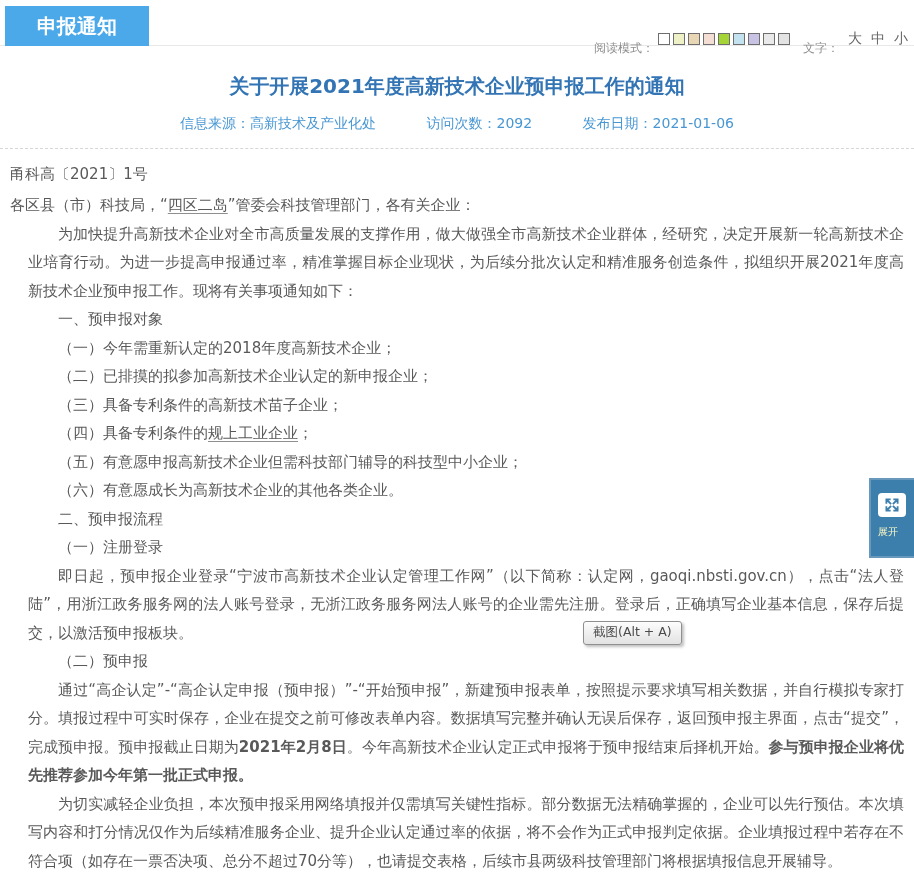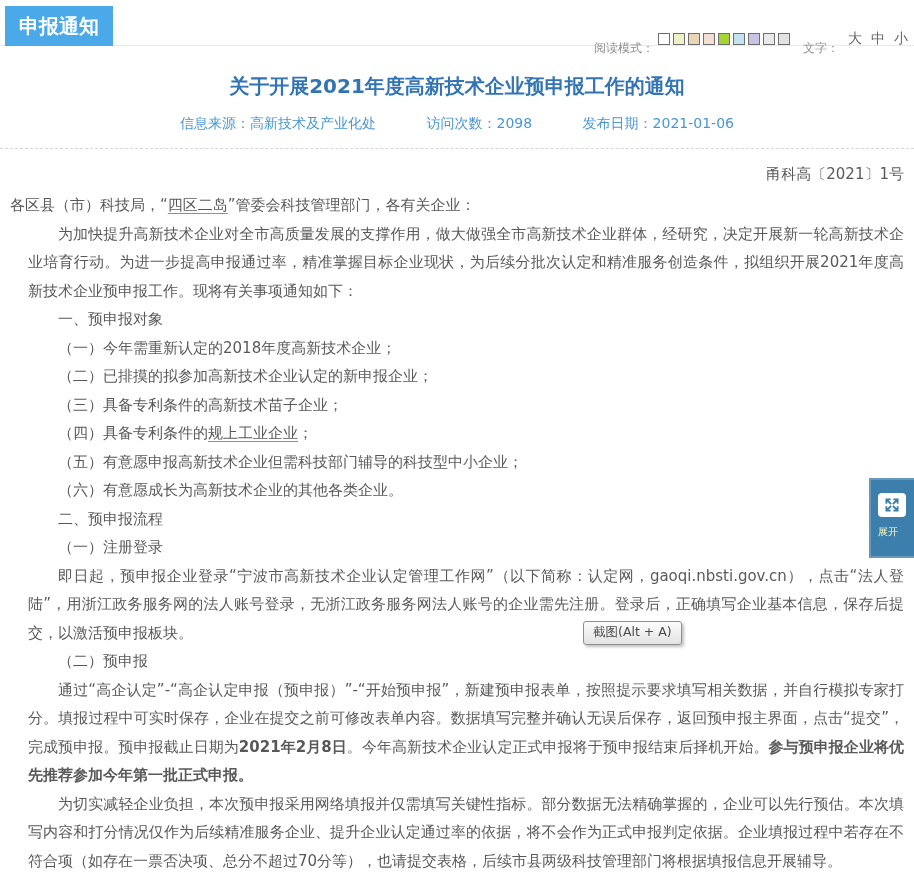--- a/index.html
+++ b/index.html
@@ -8,36 +8,36 @@
   }
   *{box-sizing:border-box;}
   html,body{margin:0;padding:0;}
   body{
     width:914px;height:875px;overflow:hidden;position:relative;background:#fff;
     font-family:"DejaVu Sans","Liberation Sans",sans-serif;
   }
   
   .topbar{position:relative;height:46px;border-bottom:1px solid #e8e8e8;background:#fff;}
   .tab{
-    position:absolute;left:5px;top:6px;width:108px;height:40px;background:var(--tab-bg);
+    position:absolute;left:5px;top:6px;width:144px;height:40px;background:var(--tab-bg);
     color:#fff;font-size:20px;font-weight:bold;line-height:40px;text-align:center;cursor:pointer;
   }
   .controls{position:absolute;right:6px;top:20px;display:flex;align-items:center;}
   .ctl-label{font-size:12px;color:#8e8e8e;white-space:nowrap;margin-top:20px;}
   .swatches{display:flex;align-items:center;margin:0 10px 0 4px;}
   .swatch{display:inline-block;width:12px;height:12px;border:1px solid var(--swatch-border);margin-right:3px;cursor:pointer;}
   .fs-opts{display:flex;align-items:center;}
   .fs-opt{font-size:14px;color:#666;margin-left:9px;cursor:pointer;text-decoration:none;}
   
   .article{padding:0 10px;}
   .title{margin:27px 0 0;text-align:center;font-size:20px;font-weight:bold;color:var(--title);}
   .meta{margin-top:15px;text-align:center;font-size:14px;color:var(--meta);}
   .meta span{margin:0 23px;}
   .dashed{border:0;border-top:1px dashed #d6d6d6;margin:15px -10px 0;}
-  .docnum{margin-top:11px;text-align:right;font-size:15px;color:var(--text);line-height:28px;}
+  .docnum{margin-top:11px;text-align:left;font-size:15px;color:var(--text);line-height:28px;}
   .body{margin-top:3px;font-size:15px;color:var(--text);line-height:28.5px;text-align:justify;}
   .body p{margin:0;}
   .body p.indent{text-indent:2em;margin-left:18px;}
   .b{font-weight:bold;}
   .u{text-decoration:underline;text-decoration-color:#8f8f8f;text-underline-offset:3px;}
   
   .expand-btn{
     position:absolute;right:-4px;top:478px;width:49px;height:80px;background:var(--expand-bg);
     border:2px solid var(--expand-border);display:flex;flex-direction:column;align-items:flex-start;
     padding-left:7px;cursor:pointer;
@@ -78,21 +78,21 @@
         <a class="fs-opt">中</a>
         <a class="fs-opt">小</a>
       </span>
   </div>
 </div>
 
 <div class="article">
   <h1 class="title">关于开展2021年度高新技术企业预申报工作的通知</h1>
   <div class="meta">
     <span>信息来源：高新技术及产业化处</span>
-    <span>访问次数：2098</span>
+    <span>访问次数：2092</span>
     <span>发布日期：2021-01-06</span>
   </div>
   <hr class="dashed">
   <div class="docnum">甬科高〔2021〕1号</div>
   <div class="body">
       <p><span>各区县（市）科技局，“</span><span class="u">四区二岛</span><span>”管委会科技管理部门，各有关企业：</span></p>
       <p class="indent"><span>为加快提升高新技术企业对全市高质量发展的支撑作用，做大做强全市高新技术企业群体，经研究，决定开展新一轮高新技术企业培育行动。为进一步提高申报通过率，精准掌握目标企业现状，为后续分批次认定和精准服务创造条件，拟组织开展2021年度高新技术企业预申报工作。现将有关事项通知如下：</span></p>
       <p class="indent"><span>一、预申报对象</span></p>
       <p class="indent"><span>（一）今年需重新认定的2018年度高新技术企业；</span></p>
       <p class="indent"><span>（二）已排摸的拟参加高新技术企业认定的新申报企业；</span></p>

